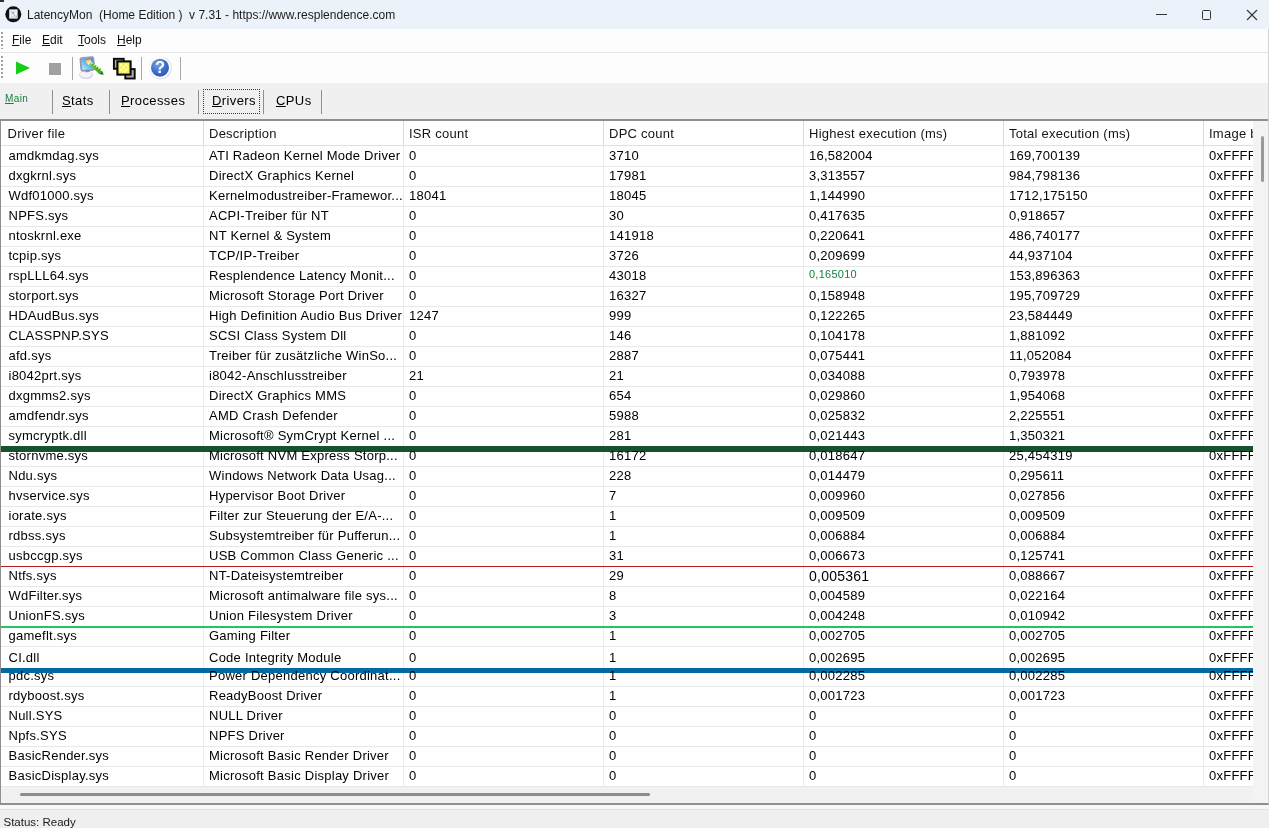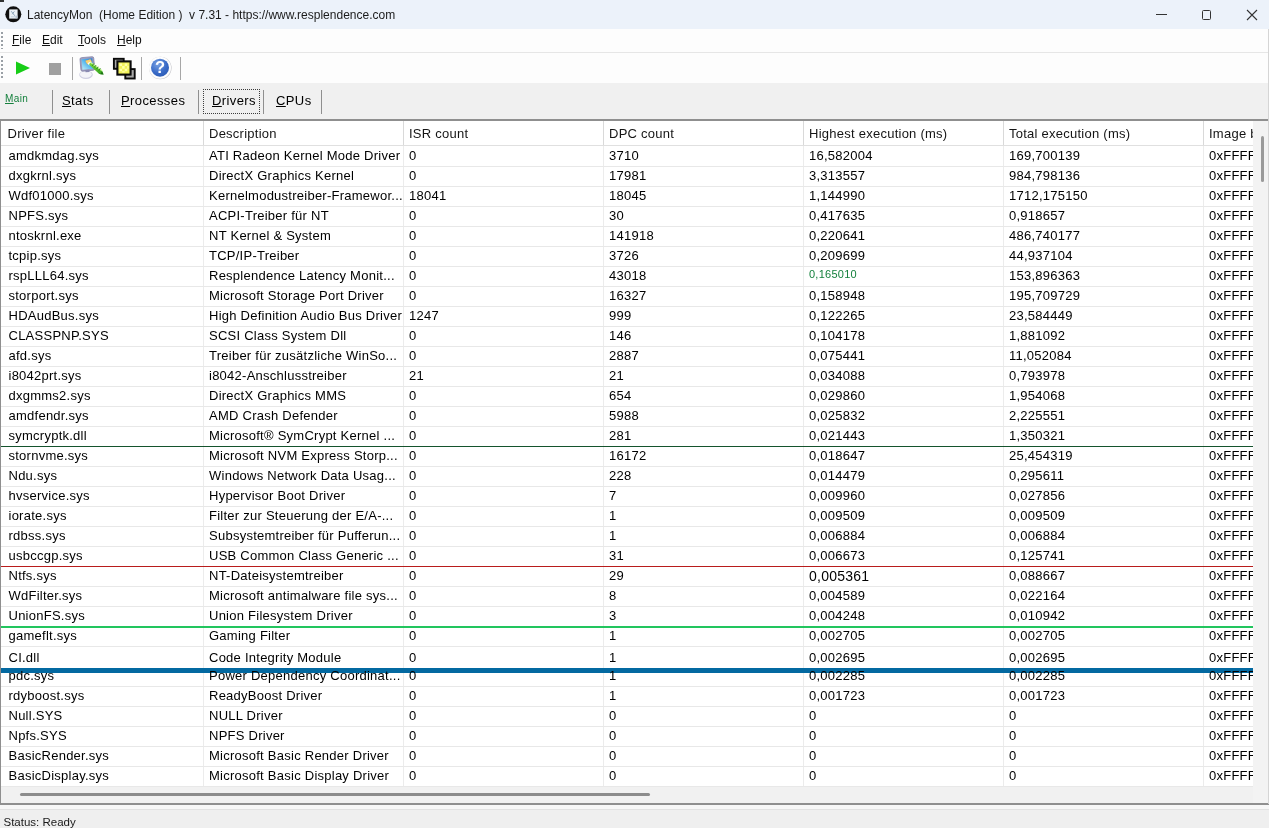--- a/index.html
+++ b/index.html
@@ -246,21 +246,21 @@
 </div>
 <div class="abs" style="left:1px;top:406px;width:1252px;height:20px;overflow:hidden;border-bottom:1px solid #e8e8e8">
 <span class="abs txt" style="left:7.5px;top:2px;font-size:13px;letter-spacing:0.25px;color:#000">amdfendr.sys</span>
 <span class="abs txt" style="left:208px;top:2px;font-size:13px;letter-spacing:0.25px;color:#000">AMD Crash Defender</span>
 <span class="abs txt" style="left:408px;top:2px;font-size:13px;letter-spacing:0.25px;color:#000">0</span>
 <span class="abs txt" style="left:608px;top:2px;font-size:13px;letter-spacing:0.25px;color:#000">5988</span>
 <span class="abs txt" style="left:808px;top:2px;font-size:13px;letter-spacing:0.25px;color:#000">0,025832</span>
 <span class="abs txt" style="left:1008px;top:2px;font-size:13px;letter-spacing:0.25px;color:#000">2,225551</span>
 <span class="abs txt" style="left:1208px;top:2px;font-size:13px;letter-spacing:0.25px;color:#000">0xFFFFF8</span>
 </div>
-<div class="abs" style="left:1px;top:426px;width:1252px;height:20px;overflow:hidden;border-bottom:1px solid #14532d">
+<div class="abs" style="left:1px;top:426px;width:1252px;height:20px;overflow:hidden;border-bottom:6px solid #14532d">
 <span class="abs txt" style="left:7.5px;top:2px;font-size:13px;letter-spacing:0.25px;color:#000">symcryptk.dll</span>
 <span class="abs txt" style="left:208px;top:2px;font-size:13px;letter-spacing:0.25px;color:#000">Microsoft® SymCrypt Kernel ...</span>
 <span class="abs txt" style="left:408px;top:2px;font-size:13px;letter-spacing:0.25px;color:#000">0</span>
 <span class="abs txt" style="left:608px;top:2px;font-size:13px;letter-spacing:0.25px;color:#000">281</span>
 <span class="abs txt" style="left:808px;top:2px;font-size:13px;letter-spacing:0.25px;color:#000">0,021443</span>
 <span class="abs txt" style="left:1008px;top:2px;font-size:13px;letter-spacing:0.25px;color:#000">1,350321</span>
 <span class="abs txt" style="left:1208px;top:2px;font-size:13px;letter-spacing:0.25px;color:#000">0xFFFFF8</span>
 </div>
 <div class="abs" style="left:1px;top:446px;width:1252px;height:20px;overflow:hidden;border-bottom:1px solid #e8e8e8">
 <span class="abs txt" style="left:7.5px;top:2px;font-size:13px;letter-spacing:0.25px;color:#000">stornvme.sys</span>

